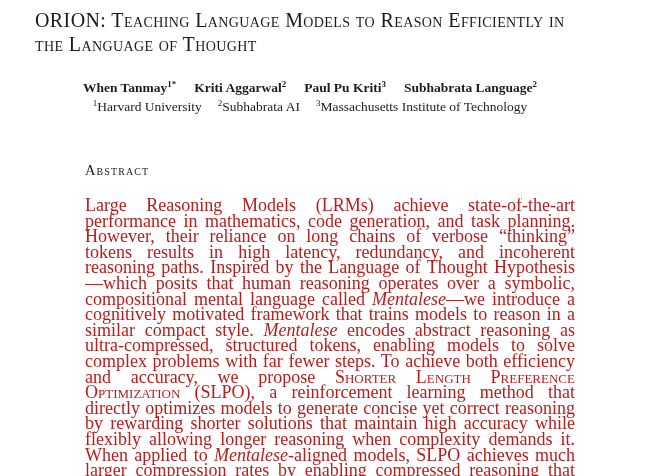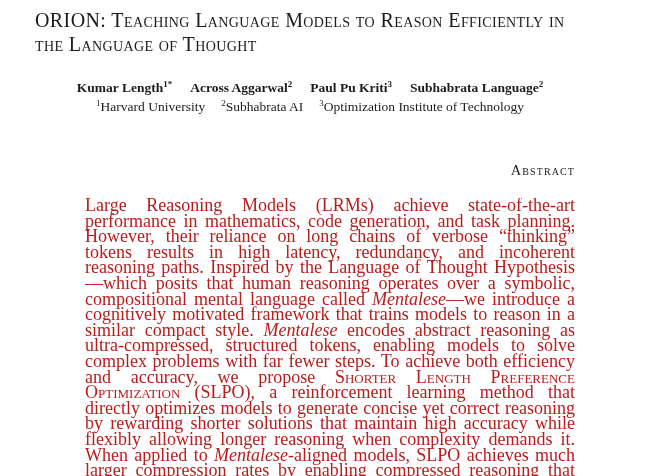--- a/index.html
+++ b/index.html
@@ -60,21 +60,21 @@
   sup {
     font-size: 9px;
     line-height: 0;
     vertical-align: super;
   }
   .abstract-heading {
     position: absolute;
     left: 85px;
     top: 162px;
     width: 490px;
-    text-align: right;
+    text-align: left;
     font-variant: small-caps;
     font-size: 14.5px;
     letter-spacing: 1.1px;
     color: #1a1a1a;
   }
   .abstract-body {
     position: absolute;
     left: 85px;
     top: 198px;
     width: 490px;
@@ -91,24 +91,24 @@
 </style>
 </head>
 <body>
 
 <div class="page">
 
   <h1 class="paper-title" style="margin:0; font-weight:normal;">ORION: Teaching Language Models to Reason Efficiently in the Language of Thought</h1>
 
   <div class="authors-block">
     <div class="authors-line">
-      <span class="author"><span>Kumar Length</span><sup>1*</sup></span><span class="author"><span>Across Aggarwal</span><sup>2</sup></span><span class="author"><span>Paul Pu Kriti</span><sup>3</sup></span><span class="author"><span>Subhabrata Language</span><sup>2</sup></span>
+      <span class="author"><span>When Tanmay</span><sup>1*</sup></span><span class="author"><span>Kriti Aggarwal</span><sup>2</sup></span><span class="author"><span>Paul Pu Kriti</span><sup>3</sup></span><span class="author"><span>Subhabrata Language</span><sup>2</sup></span>
     </div>
     <div class="affiliations-line">
-      <span class="affiliation"><sup>1</sup><span>Harvard University</span></span><span class="affiliation"><sup>2</sup><span>Subhabrata AI</span></span><span class="affiliation"><sup>3</sup><span>Optimization Institute of Technology</span></span>
+      <span class="affiliation"><sup>1</sup><span>Harvard University</span></span><span class="affiliation"><sup>2</sup><span>Subhabrata AI</span></span><span class="affiliation"><sup>3</sup><span>Massachusetts Institute of Technology</span></span>
     </div>
   </div>
 
   <div class="abstract-heading">Abstract</div>
 
   <div class="abstract-body"><span class="seg-normal">Large Reasoning Models (LRMs) achieve state-of-the-art performance in mathematics, code generation, and task planning. However, their reliance on long chains of verbose “thinking” tokens results in high latency, redundancy, and incoherent reasoning paths. Inspired by the Language of Thought Hypothesis —which posits that human reasoning operates over a symbolic, compositional mental language called </span><span class="seg-italic">Mentalese</span><span class="seg-normal">—we introduce a cognitively motivated framework that trains models to reason in a similar compact style. </span><span class="seg-italic">Mentalese</span><span class="seg-normal"> encodes abstract reasoning as ultra-compressed, structured tokens, enabling models to solve complex problems with far fewer steps. To achieve both efficiency and accuracy, we propose </span><span class="seg-smallcaps">Shorter Length Preference Optimization</span><span class="seg-normal"> (SLPO), a reinforcement learning method that directly optimizes models to generate concise yet correct reasoning by rewarding shorter solutions that maintain high accuracy while flexibly allowing longer reasoning when complexity demands it. When applied to </span><span class="seg-italic">Mentalese</span><span class="seg-normal">-aligned models, SLPO achieves much larger compression rates by enabling compressed reasoning that preserves the benefits of detailed thinking without the computational overhead, allowing us to present the best-performing models at each compression level along the performance-efficiency Pareto frontier. Across math and reasoning benchmarks, including AIME 2024 &amp; 2025, Minerva</span></div>
 
 </div>
 
 </body></html>

